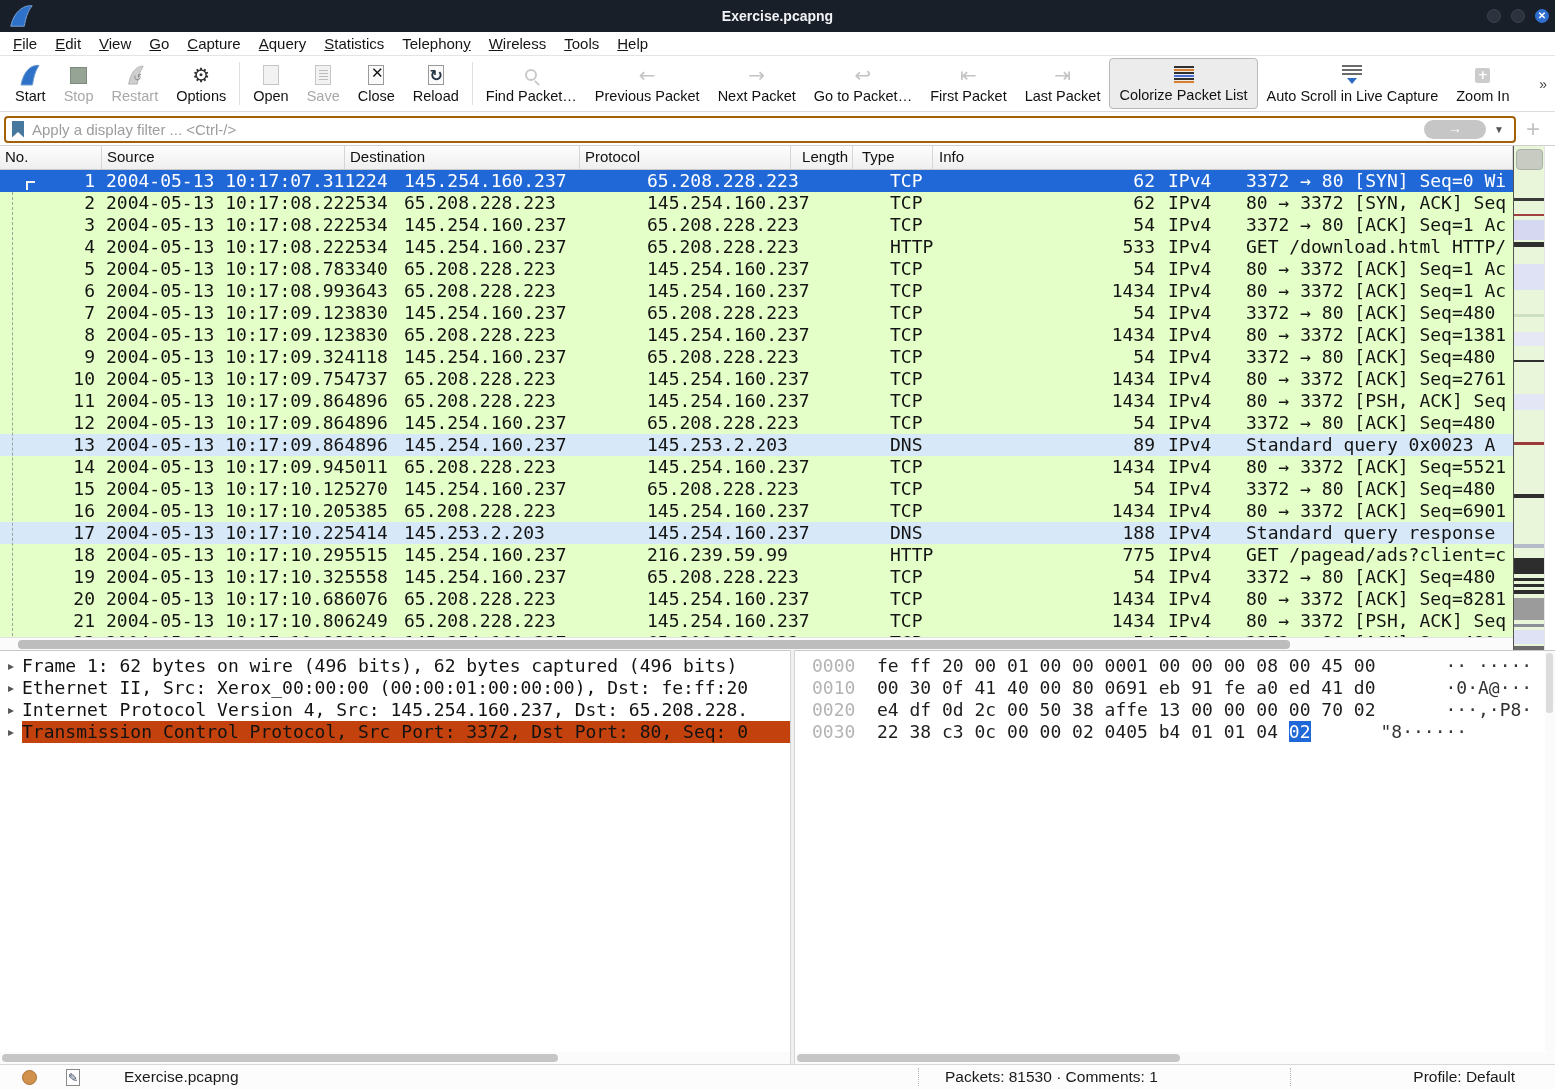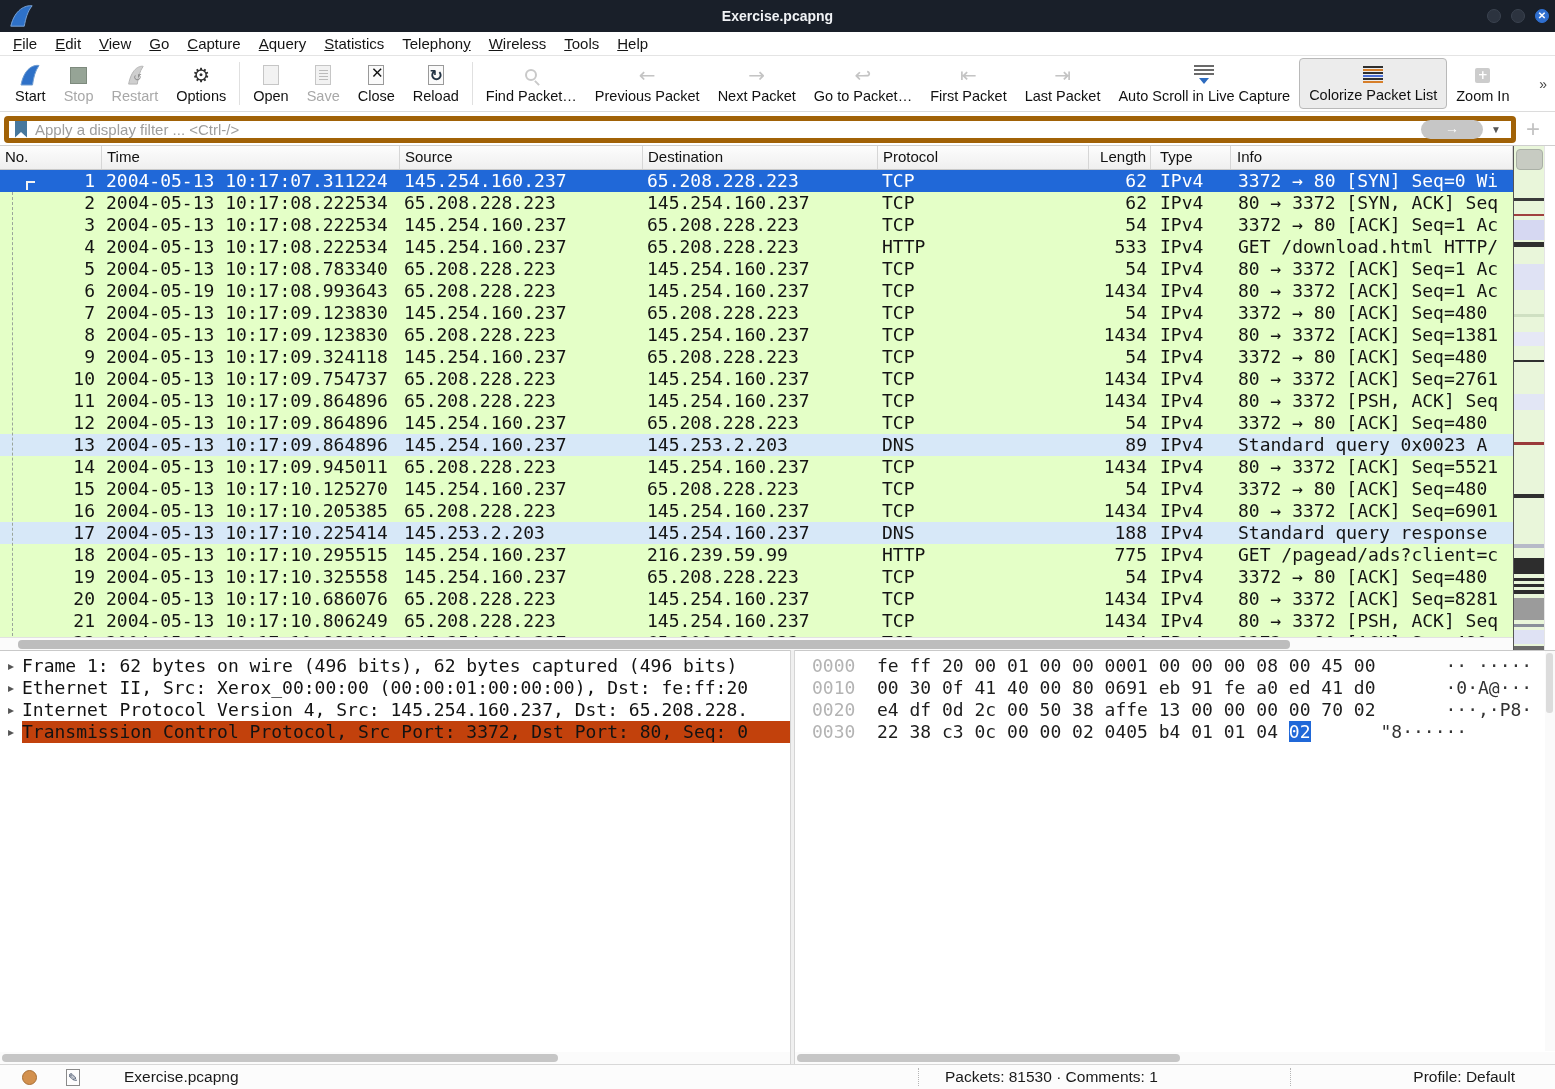--- a/index.html
+++ b/index.html
@@ -42,21 +42,21 @@
   .icon-stripes { width:20px; height:17px; display:flex; flex-direction:column; justify-content:space-between; }
   .icon-stripes i { height:2px; display:block; }
   .icon-scrollarrow { position:relative; width:20px; height:20px; }
   .icon-scrollarrow .bars { position:absolute; left:0; top:0; width:20px; height:12px;
      background:repeating-linear-gradient(#6a6a6a 0 2px, transparent 2px 4px); }
   .icon-scrollarrow .tri { position:absolute; left:5px; top:13px; width:0; height:0; border-left:5px solid transparent; border-right:5px solid transparent; border-top:6px solid #2d6bbf; }
   .icon-zoombox { width:15px; height:15px; background:#cccccc; border-radius:2px; color:#fff; font-size:12px; line-height:15px; text-align:center; font-weight:bold; }
 
   
   .filterbar { position:absolute; left:0; top:113px; width:1555px; height:33px; background:#fff; border-bottom:1px solid #cfcfcf; display:flex; align-items:center; padding:0 4px; }
-  .filterbox { flex:0 0 1512px; height:27px; border:5px solid #a16207; border-radius:4px; background:#fff; display:flex; align-items:center; padding:0 6px; }
+  .filterbox { flex:0 0 1512px; height:27px; border:2px solid #a16207; border-radius:4px; background:#fff; display:flex; align-items:center; padding:0 6px; }
   .bookmark { width:12px; height:17px; background:#47789e; clip-path:polygon(0 0,100% 0,100% 100%,50% 68%,0 100%); margin-right:8px; flex:none; }
   .filterinput { flex:1; border:none; outline:none; font-size:15px; color:#333; font-family:"Liberation Sans", sans-serif; background:transparent; }
   .filterinput::placeholder { color:#9d9d9d; }
   .applybtn { width:62px; height:19px; border-radius:10px; background:#c6c6c6; color:#fff; text-align:center; line-height:17px; font-size:14px; font-weight:bold; margin-left:6px; }
   .applycaret { color:#555; font-size:10px; margin:0 4px 0 8px; }
   .addfilter { color:#c2c2c2; font-size:24px; line-height:24px; margin-left:10px; }
 
   
   .plist { position:absolute; left:0; top:146px; width:1513px; height:504px; background:#c4b5fd; font-family:"DejaVu Sans Mono", monospace; }
   .phead { display:flex; height:24px; background:linear-gradient(#fdfdfd,#efefef); border-bottom:1px solid #c9c9c9; font-family:"Liberation Sans", sans-serif; font-size:15px; color:#111; }
@@ -64,21 +64,21 @@
   .prows { position:relative; height:467px; overflow:hidden; background:#fff; }
   .prow { display:flex; height:22px; line-height:22px; background:#e4ffc7; color:#141414; font-size:18px; white-space:pre; }
   .prow.dns { background:#d7e8f8; }
   .prow.sel { background:#2068d8; color:#ffffff; }
   .prow.clip { height:5px; overflow:hidden; }
   .c { overflow:hidden; white-space:pre; flex:none; }
   .c.no   { width:102px; text-align:right; padding-right:7px; }
   .c.time { width:298px; padding-left:4px; }
   .c.src  { width:243px; padding-left:4px; }
   .c.dst  { width:235px; padding-left:4px; }
-  .c.proto{ width:211px; padding-left:4px; }
+  .c.proto{ width:211px; padding-left:4px;margin-left:8px; }
   .c.len  { width:62px;  text-align:right; padding-right:4px; }
   .c.type { width:80px;  padding-left:9px; }
   .c.info { flex:1; padding-left:7px; }
   .hc.no   { width:102px; } .hc.time { width:298px; } .hc.src { width:243px; } .hc.dst { width:235px; }
   .hc.proto{ width:211px; } .hc.len { width:62px; text-align:right; padding-right:4px; } .hc.type { width:80px; padding-left:9px;} .hc.info { flex:1; padding-left:6px; }
 
   .rel-corner { position:absolute; left:26px; top:181px; width:9px; height:9px; border-left:2px solid #f2f2f2; border-top:2px solid #f2f2f2; z-index:5; }
   .rel-line { position:absolute; left:12px; top:192px; width:1px; height:444px; border-left:1px dashed #9aa59a; z-index:5; }
 
   .plist-hscroll { position:absolute; left:0; top:637px; width:1513px; height:13px; background:#fbfbfb; border-top:1px solid #e2e2e2; }
@@ -244,65 +244,64 @@
     <span>Go to Packet…</span>
   </div>
   <div class="tbtn">
     <span class="ic gray-glyph">⇤</span>
     <span>First Packet</span>
   </div>
   <div class="tbtn">
     <span class="ic gray-glyph">⇥</span>
     <span>Last Packet</span>
   </div>
-  <div class="tbtn">
-    <span class="ic">
-      <span class="icon-scrollarrow">
-          <span class="bars"></span>
-          <span class="tri"></span>
-        </span>
-    </span>
-    <span>Auto Scroll in Live Capture</span>
-  </div>
   <div class="tbtn pressed">
     <span class="ic">
       <span class="icon-stripes">
         <i style="background:#2f2f2f"></i>
           <i style="background:#d77f2a"></i>
           <i style="background:#2f2f2f"></i>
         <i style="background:#4a6fd8"></i>
           <i style="background:#2f2f2f"></i>
           <i style="background:#d77f2a"></i>
       </span>
     </span>
     <span>Colorize Packet List</span>
   </div>
   <div class="tbtn">
     <span class="ic">
+      <span class="icon-scrollarrow">
+          <span class="bars"></span>
+          <span class="tri"></span>
+        </span>
+    </span>
+    <span>Auto Scroll in Live Capture</span>
+  </div>
+  <div class="tbtn">
+    <span class="ic">
         <span class="icon-zoombox">+</span>
       </span>
     <span>Zoom In</span>
   </div>
   <div class="overflow-chevron">»</div>
 </div>
 
 <div class="filterbar">
   <div class="filterbox">
     <span class="bookmark"></span>
     <input class="filterinput" placeholder="Apply a display filter ... &lt;Ctrl-/&gt;" style="">
     <span class="applybtn">→</span>
     <span class="applycaret">▼</span>
   </div>
   <span class="addfilter">+</span>
 </div>
 
 <div class="plist">
   <div class="phead">
     <div class="hc no">No.</div>
-    <div class="hc time">Time</div>
     <div class="hc src">Source</div>
     <div class="hc dst">Destination</div>
     <div class="hc proto">Protocol</div>
     <div class="hc len">Length</div>
     <div class="hc type">Type</div>
     <div class="hc info">Info</div>
   </div>
   <div class="prows">
 
       <div class="prow sel">
@@ -355,21 +354,21 @@
         <span class="c src">65.208.228.223</span>
         <span class="c dst">145.254.160.237</span>
         <span class="c proto">TCP</span>
         <span class="c len">54</span>
         <span class="c type">IPv4</span>
         <span class="c info">80 → 3372 [ACK] Seq=1 Ac</span>
       </div>
 
       <div class="prow">
         <span class="c no">6</span>
-        <span class="c time">2004-05-19 10:17:08.993643</span>
+        <span class="c time">2004-05-13 10:17:08.993643</span>
         <span class="c src">65.208.228.223</span>
         <span class="c dst">145.254.160.237</span>
         <span class="c proto">TCP</span>
         <span class="c len">1434</span>
         <span class="c type">IPv4</span>
         <span class="c info">80 → 3372 [ACK] Seq=1 Ac</span>
       </div>
 
       <div class="prow">
         <span class="c no">7</span>

